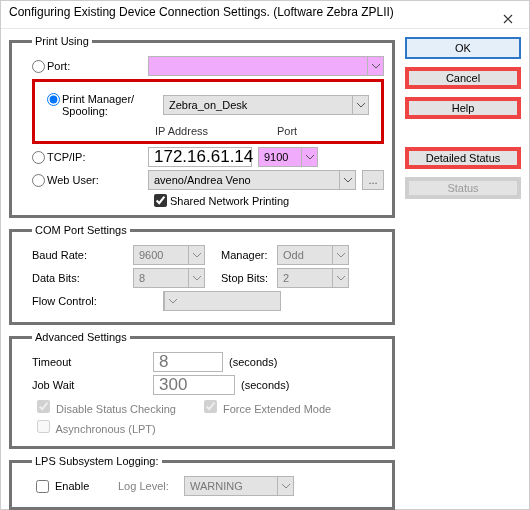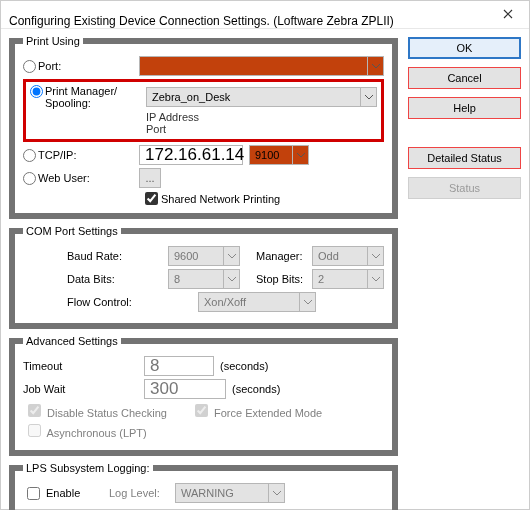--- a/index.html
+++ b/index.html
@@ -17,23 +17,23 @@
     width: 530px;
     height: 510px;
     border: 1px solid #ccc;
     background: #fff;
     display: flex;
     flex-direction: column;
   }
   .titlebar {
     height: 28px;
     display: flex;
-    align-items: flex-end;
+    align-items: flex-start;
     justify-content: space-between;
-    padding: 16px 0 0 8px;
+    padding: 4px 0 0 8px;
     border-bottom: 1px solid #e8e8e8;
     background: #fff;
   }
   .titlebar-text { font-size: 12px; }
   .titlebar-close {
     width: 42px;
     height: 28px;
     display: flex;
     align-items: center;
     justify-content: center;
@@ -48,23 +48,23 @@
   .left-col { flex: 1; }
   .right-col {
     width: 126px;
     padding-left: 10px;
     display: flex;
     flex-direction: column;
     gap: 8px;
     margin-top: 2px;
   }
   fieldset {
-    border: 6px solid #737373;
+    border: 3px solid #737373;
     margin: 0 0 6px 0;
-    padding: 6px 8px 8px 8px;
+    padding: 6px 8px 8px 20px;
   }
   legend {
     font-size: 11px;
     padding: 0 3px;
     color: #000;
   }
   .row {
     display: flex;
     align-items: center;
     margin: 3px 0;
@@ -78,21 +78,21 @@
   .radio-label input[type=radio] { margin: 0 2px 0 0; }
   .dropdown {
     height: 20px;
     background: #e3e3e3;
     border: 1px solid #b6b6b6;
     display: flex;
     align-items: center;
     position: relative;
     font-size: 11px;
   }
-  .dropdown.white { background: #c2410c; }
+  .dropdown.white { background: #f0abfc; }
   .dropdown .dd-text {
     flex: 1;
     padding: 0 5px;
     overflow: hidden;
     white-space: nowrap;
   }
   .dropdown .dd-arrow {
     width: 16px;
     height: 100%;
     display: flex;
@@ -115,48 +115,47 @@
     padding: 3px 4px 4px 4px;
     margin: 1px 0 3px 0;
   }
   .sub-labels {
     display: flex;
     margin-left: 116px;
     gap: 0;
     margin-top: 2px;
     font-size: 11px;
     color: #333;
-    flex-direction: column;
   }
   .small-btn {
     width: 22px;
     height: 20px;
     background: #e3e3e3;
     border: 1px solid #b6b6b6;
     display: flex;
     align-items: center;
     justify-content: center;
     color: #555;
     font-size: 11px;
   }
   .checkbox-row {
     display: flex;
     align-items: center;
     gap: 3px;
     margin-left: 122px;
     margin-top: 4px;
   }
   .checkbox-row input[type=checkbox] { margin:0; accent-color: #333; }
-  .lbl { width: 95px; margin-left: 44px; }
+  .lbl { width: 95px; }
   .adv-lbl { width: 115px; }
   .units { font-size: 11px; }
   .btn {
     height: 22px;
     background: #e3e3e3;
-    border: 1px solid #ef4444;
+    border: 4px solid #ef4444;
     display: flex;
     align-items: center;
     justify-content: center;
     font-size: 11px;
   }
   .btn.primary {
     border: 2px solid #2e77c6;
     background: #e5effa;
   }
   .btn.disabled {
@@ -202,21 +201,21 @@
             <span class="dd-text"></span>
             <span class="dd-arrow">
                 <svg viewBox="0 0 8 5">
                   <path d="M0 0 L4 4 L8 0" fill="none" stroke="#555"></path>
                 </svg>
               </span>
           </div>
         </div>
 
         <div class="highlight-box">
-          <div class="row" style="margin:0">
+          <div class="row" style="margin:8px">
             <label class="radio-label" style="align-items:flex-start">
               <input type="radio" name="pu" checked="" style="">
               <span style="display:flex;flex-direction:column;line-height:1.1">
                 <span>Print Manager/</span>
                 <span>Spooling:</span>
               </span>
             </label>
             <div class="dropdown" style="flex:1">
               <span class="dd-text">Zebra_on_Desk</span>
               <span class="dd-arrow">
@@ -248,20 +247,28 @@
                 </svg>
               </span>
           </div>
         </div>
 
         <div class="row">
           <label class="radio-label">
             <input type="radio" name="pu" style="">
             <span>Web User:</span>
           </label>
+          <div class="dropdown" style="flex:1">
+            <span class="dd-text">aveno/Andrea Veno</span>
+            <span class="dd-arrow">
+                <svg viewBox="0 0 8 5">
+                  <path d="M0 0 L4 4 L8 0" fill="none" stroke="#555"></path>
+                </svg>
+              </span>
+          </div>
           <div class="small-btn">
             <span>...</span>
           </div>
         </div>
 
         <div class="checkbox-row">
           <input type="checkbox" checked="" style="">
           <span>Shared Network Printing</span>
         </div>
       </fieldset>
@@ -305,21 +312,20 @@
                 <svg viewBox="0 0 8 5">
                   <path d="M0 0 L4 4 L8 0" fill="none" stroke="#888"></path>
                 </svg>
               </span>
           </div>
         </div>
         <div class="row">
           <span class="lbl">Flow Control:</span>
           <div style="width:24px"></div>
           <div class="dropdown" style="width:118px;color:#777">
-            <span class="dd-text">Xon/Xoff</span>
             <span class="dd-arrow">
                 <svg viewBox="0 0 8 5">
                   <path d="M0 0 L4 4 L8 0" fill="none" stroke="#888"></path>
                 </svg>
               </span>
           </div>
         </div>
       </fieldset>
 
       <fieldset>

